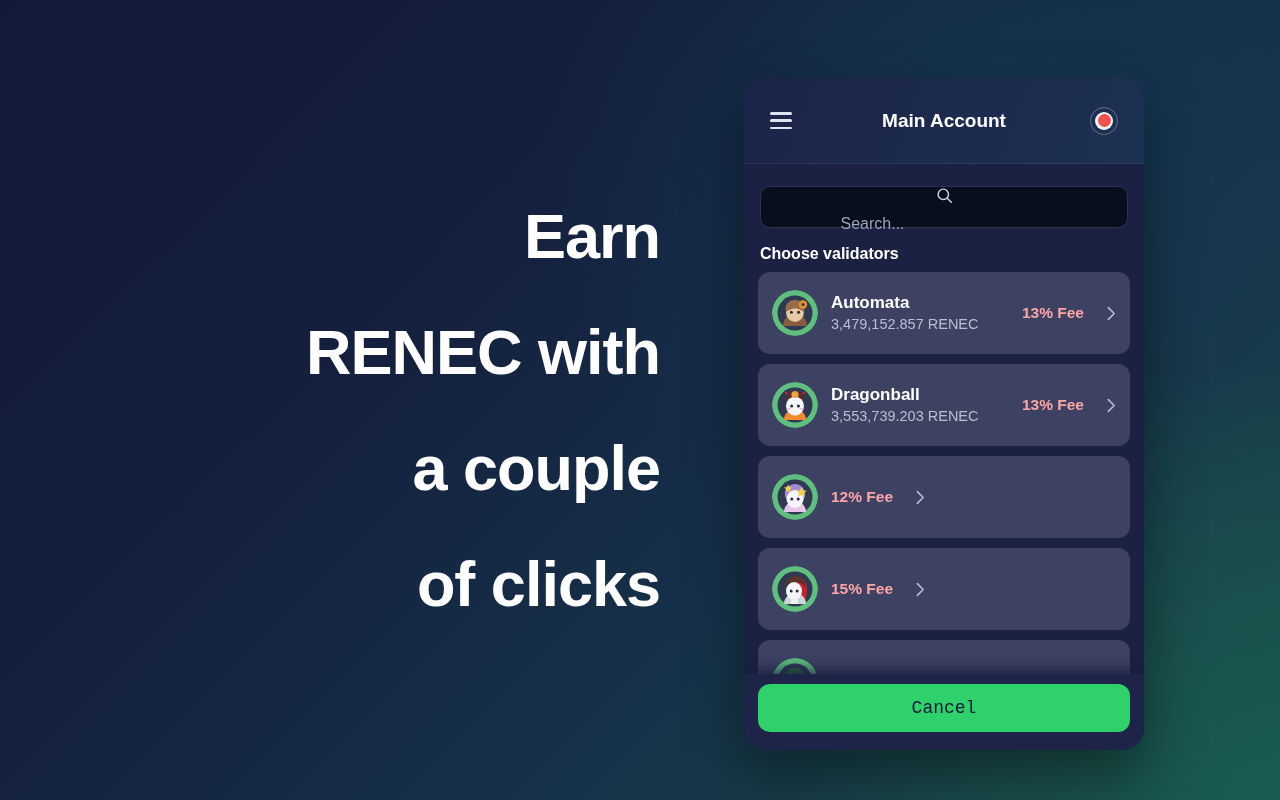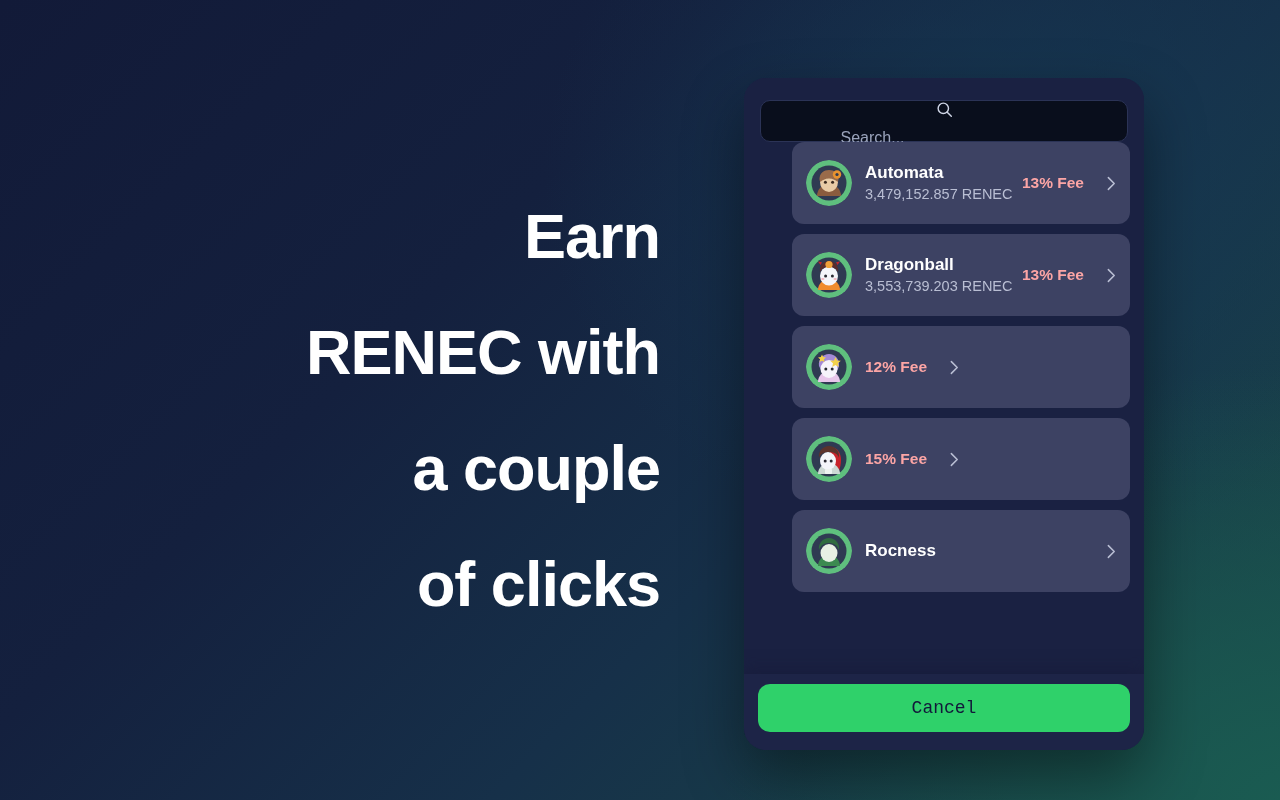--- a/index.html
+++ b/index.html
@@ -72,21 +72,21 @@
   .search-input::placeholder { color:#9aa3bb; }
 
   .section-label {
     margin:17px 2px 9px; color:#ffffff; font-size:16px; font-weight:bold;
   }
 
   .validator-list { flex:1; overflow:hidden; display:flex; flex-direction:column; gap:10px; }
 
   .validator-row {
     flex:none; height:82px; border-radius:12px; background:#3d4263;
-    display:flex; align-items:center; padding:0 14px; gap:13px; cursor:pointer;margin-left:34px;
+    display:flex; align-items:center; padding:0 14px; gap:13px; cursor:pointer;
   }
   .avatar { width:46px; height:46px; border-radius:50%; flex:none; overflow:hidden; }
   .v-text { flex:1; min-width:0; }
   .v-name { color:#ffffff; font-size:17px; font-weight:bold; line-height:22px;
     white-space:nowrap; overflow:hidden; text-overflow:ellipsis; }
   .v-amount { color:#b9bed3; font-size:14.5px; line-height:21px; white-space:nowrap; }
   .v-fee { color:#fca5a5; font-size:15.5px; font-weight:bold; flex:none; }
   .chev { width:9px; height:15px; flex:none; margin-left:10px; }
 
   
@@ -105,31 +105,45 @@
 
 <div class="headline">
   <span class="headline-line">Earn</span>
   <span class="headline-line">RENEC with</span>
   <span class="headline-line">a couple</span>
   <span class="headline-line">of clicks</span>
 </div>
 
 <div class="phone">
 
+  <div class="phone-header">
+    <div class="hamburger">
+      <i></i>
+        <i></i>
+        <i></i>
+    </div>
+    <div class="phone-title">Main Account</div>
+    <div class="rec-btn">
+      <div class="ring">
+          <div class="dot"></div>
+        </div>
+    </div>
+  </div>
 
   <div class="phone-body">
 
     <div class="search-wrap">
       <svg class="search-icon" viewBox="0 0 20 20" fill="none">
         <circle cx="8.6" cy="8.6" r="6.1" stroke="#cfd5e6" stroke-width="1.7"></circle>
         <line x1="13.2" y1="13.2" x2="18" y2="18" stroke="#cfd5e6" stroke-width="1.7" stroke-linecap="round"></line>
       </svg>
       <input class="search-input" type="text" placeholder="Search..." style="">
     </div>
 
+    <div class="section-label">Choose validators</div>
 
     <div class="validator-list">
 
       <div class="validator-row">
         <div class="avatar">
           <svg viewBox="0 0 46 46">
             <circle cx="23" cy="23" r="23" fill="#5fbf7e"></circle>
             <circle cx="23" cy="23" r="17.5" fill="#2f3a52"></circle>
             <path d="M11 36a12 12 0 0 1 24 0z" fill="#8a5c3e"></path>
             <ellipse cx="23" cy="22" rx="9" ry="10" fill="#e8cba6"></ellipse>

